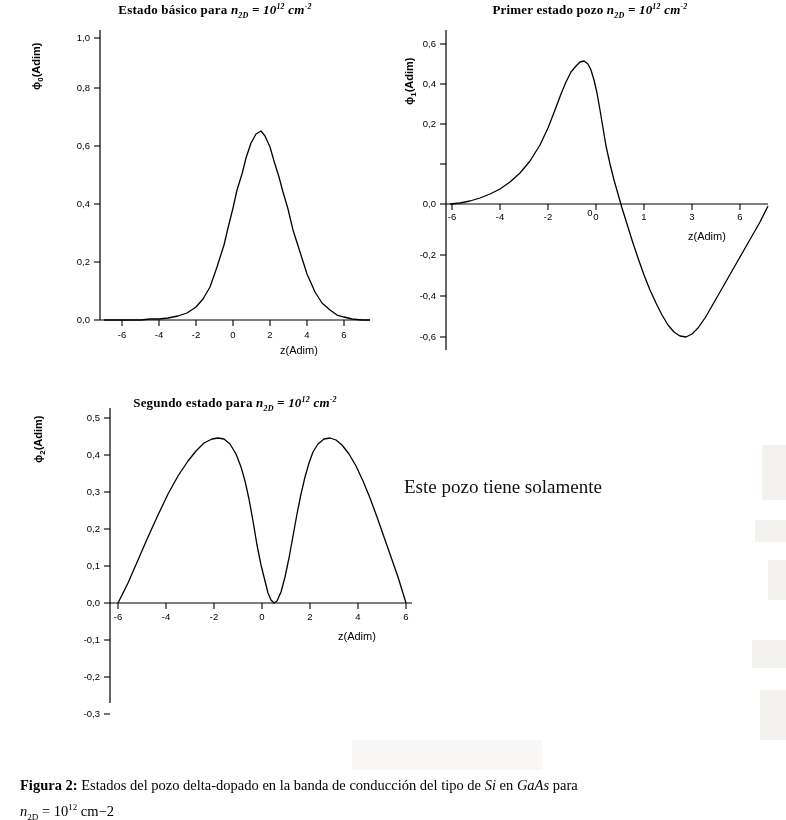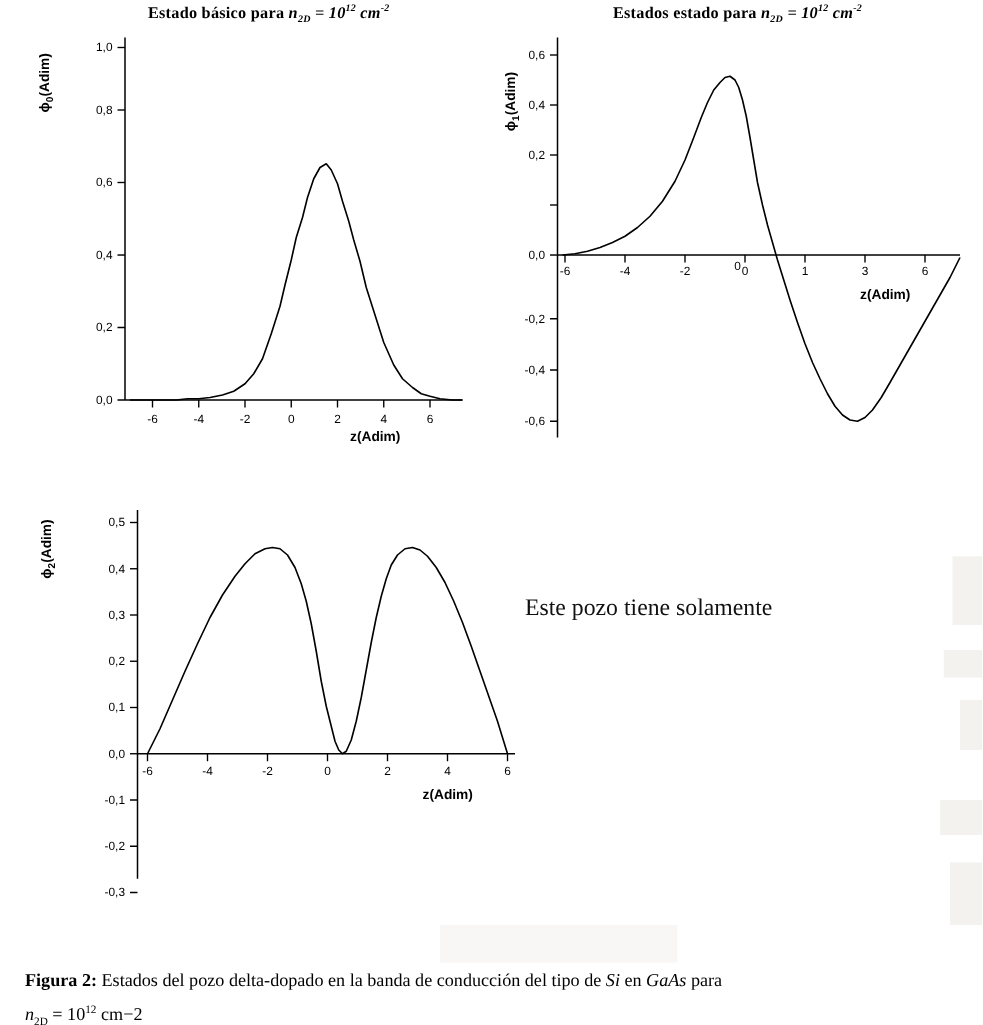--- a/index.html
+++ b/index.html
@@ -52,21 +52,21 @@
     font-weight: bold;
     font-size: 11px;
     transform: rotate(-90deg);
     transform-origin: left top;
     white-space: nowrap;
   }
   .ylabel sub { font-size: 8px; }
   .xlabel {
     position: absolute;
     font-family: "Liberation Sans", sans-serif;
-    font-weight: bold;
+    font-weight: normal;
     font-size: 11px;
     white-space: nowrap;
   }
   .plotsvg { position: absolute; left: 0; top: 0; }
 
   svg text.tick {
     font-family: "Liberation Sans", sans-serif;
     font-size: 9.5px;
     fill: #000;
   }
@@ -157,21 +157,21 @@
                L203,299 L210,287 L217,267 L224,245 L228,228 L233,208 L237,190 L242,174 L246,158
                L251,143 L256,134 L261,131 L265,136 L270,147 L274,161 L279,177 L283,192 L288,209
                L293,230 L300,252 L307,274 L315,292 L322,303 L330,310 L337,315 L344,317 L352,319
                L362,320 L370,320" fill="none" stroke="#000" stroke-width="1.3" stroke-linejoin="round"></path>
     </svg>
   </div>
 
   <div class="panel" style="left:390px; top:0px; width:396px; height:365px;">
 
     <div class="panel-title" style="left:25px; top:2px; width:350px;">
-      <span>Estados estado para </span><i><span>n</span><sub>2D</sub><span> = 10</span><sup>12</sup><span> cm</span><sup>-2</sup></i>
+      <span>Primer estado pozo </span><i><span>n</span><sub>2D</sub><span> = 10</span><sup>12</sup><span> cm</span><sup>-2</sup></i>
     </div>
 
     <div class="ylabel" style="left:13px; top:105px;">ɸ<sub>1</sub>(Adim)</div>
 
     <div class="xlabel" style="left:298px; top:230px;">z(Adim)</div>
 
     <svg class="plotsvg" width="396" height="365" viewBox="0 0 396 365">
 
       <line x1="56" y1="30" x2="56" y2="350" stroke="#000" stroke-width="1.2"></line>
 
@@ -218,20 +218,23 @@
                L228,194 L232,208 L237,224 L242,240 L248,258 L254,275 L260,290 L266,303
                L272,315 L278,325 L284,332 L290,336 L296,337 L302,334 L308,328 L315,318
                L322,306 L330,292 L338,278 L346,264 L354,250 L362,236 L370,222 L378,206" fill="none" stroke="#000" stroke-width="1.3" stroke-linejoin="round"></path>
 
       <text class="tick" x="200" y="216" text-anchor="middle">0</text>
     </svg>
   </div>
 
   <div class="panel" style="left:0px; top:378px; width:430px; height:345px;">
 
+    <div class="panel-title" style="left:70px; top:17px; width:330px;">
+      <span>Segundo estado para </span><i><span>n</span><sub>2D</sub><span> = 10</span><sup>12</sup><span> cm</span><sup>-2</sup></i>
+    </div>
 
     <div class="ylabel" style="left:32px; top:85px;">ɸ<sub>2</sub>(Adim)</div>
 
     <div class="xlabel" style="left:338px; top:252px;">z(Adim)</div>
 
     <svg class="plotsvg" width="430" height="345" viewBox="0 0 430 345">
 
       <line x1="110" y1="30" x2="110" y2="325" stroke="#000" stroke-width="1.2"></line>
 
       <line x1="110" y1="225" x2="412" y2="225" stroke="#000" stroke-width="1.2"></line>
@@ -278,21 +281,21 @@
 
       <path d="M118,225 L128,205 L138,182 L148,159 L158,137 L168,116 L178,98 L188,83 L196,73
                L204,65 L212,61 L218,60 L224,61 L230,66 L236,76 L241,89 L245,103 L249,121
                L253,143 L257,167 L261,187 L265,203 L268,215 L271,222 L274,225 L277,223
                L281,214 L285,199 L289,180 L293,158 L297,136 L301,116 L305,99 L309,85
                L313,74 L318,66 L324,61 L330,60 L336,62 L342,67 L349,76 L356,88 L363,103
                L370,120 L377,139 L384,159 L391,179 L398,199 L406,225" fill="none" stroke="#000" stroke-width="1.3" stroke-linejoin="round"></path>
     </svg>
   </div>
 
-  <div class="note" style="left:420px; top:472px; width:340px;">
+  <div class="note" style="left:404px; top:472px; width:340px;">
     <span style="display:block;">Este pozo tiene solamente</span>
   </div>
 
   <div class="caption" style="left:20px; top:762px; width:772px;margin-top:12px;">
     <span class="caption-line">
       <b>Figura 2:</b><span> Estados del pozo delta-dopado en la banda de conducción del tipo de </span><i>Si</i><span> en </span><i>GaAs</i><span> para</span>
     </span>
     <span class="caption-line">
       <i>n</i><sub>2D</sub><span> = 10</span><sup>12</sup><span> cm−2</span>
     </span>

